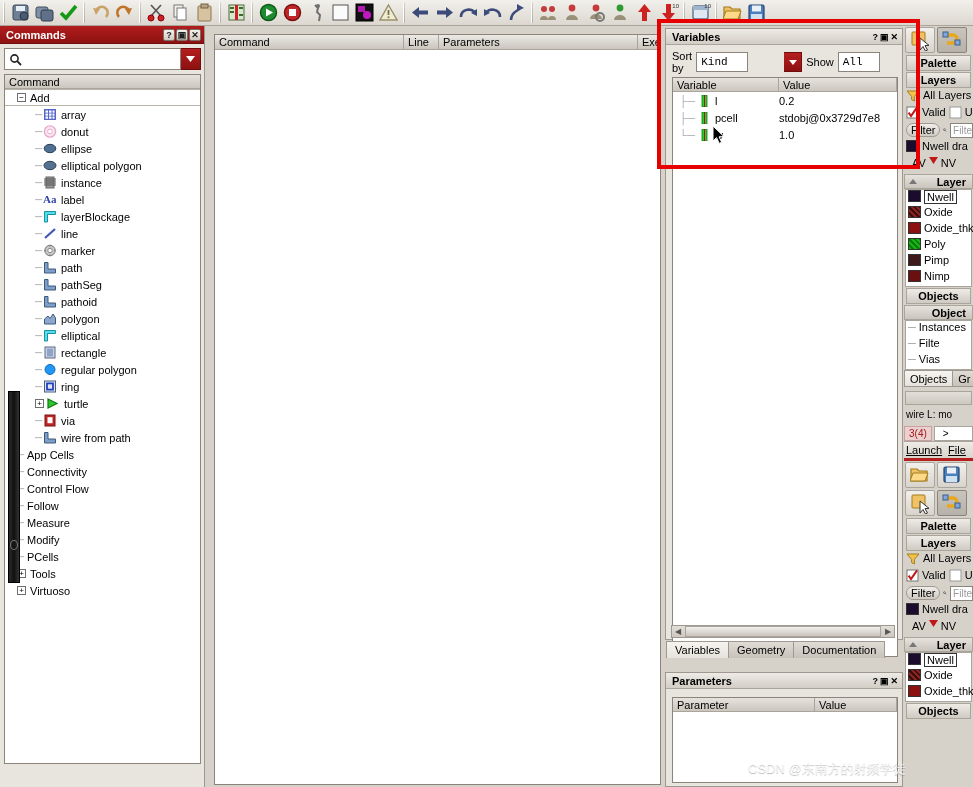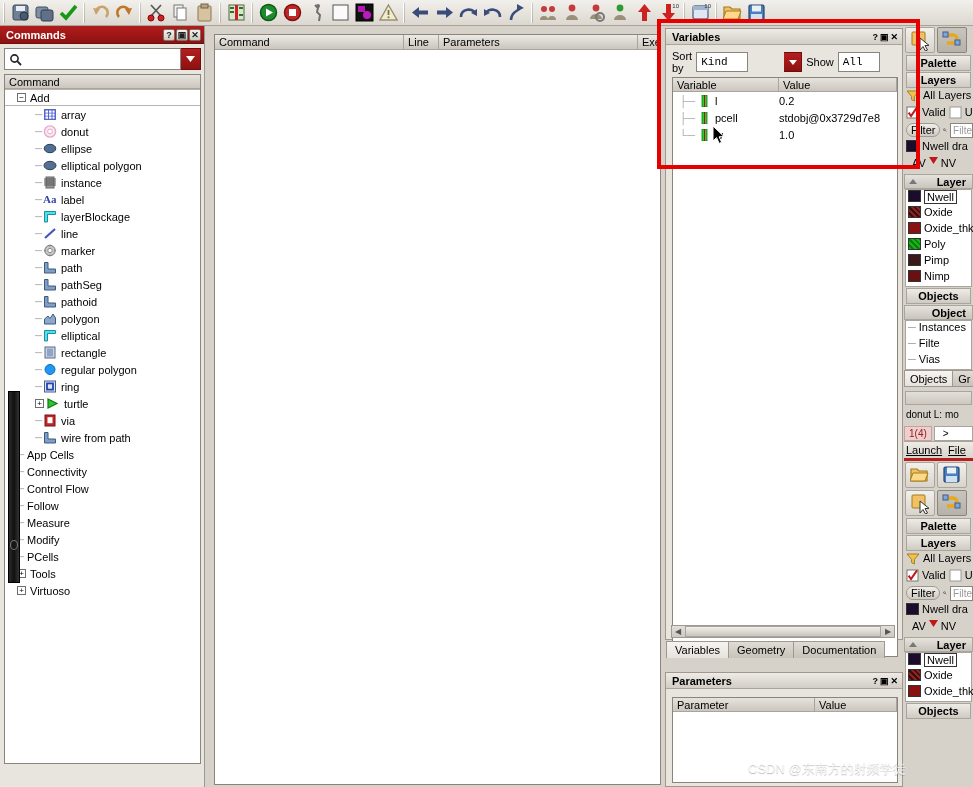--- a/index.html
+++ b/index.html
@@ -941,24 +941,24 @@
           <span style="color: rgb(153, 153, 153);">─</span>
           <span>Vias</span>
         </div>
       </div>
       <div class="r-row">
         <span style="height: 17px; padding: 0px 5px; display: flex; align-items: center; border: 1px solid rgb(158, 152, 144); background: linear-gradient(rgb(246, 244, 240), rgb(230, 227, 221)); font-size: 11px; margin-right: -1px;">Objects</span>
         <span style="height: 17px; padding: 0px 5px; display: flex; align-items: center; border: 1px solid rgb(158, 152, 144); background: linear-gradient(rgb(224, 220, 213), rgb(199, 194, 186)); font-size: 11px; margin-right: -1px;">Gr</span>
       </div>
       <div style="height: 14px; margin: 4px 1px; background: linear-gradient(rgb(226, 223, 217), rgb(205, 200, 192)); border: 1px solid rgb(169, 164, 156);"></div>
       <div class="r-line r-statusline">
-        <span>donut L: mo</span>
+        <span>wire L: mo</span>
       </div>
       <div class="r-row">
-        <span style="background: rgb(236, 207, 207); color: rgb(160, 24, 24); padding: 1px 4px; font-size: 10px; border: 1px solid rgb(201, 160, 160);">1(4)</span>
+        <span style="background: rgb(236, 207, 207); color: rgb(160, 24, 24); padding: 1px 4px; font-size: 10px; border: 1px solid rgb(201, 160, 160);">3(4)</span>
         <span style="background: rgb(255, 255, 255); border: 1px solid rgb(169, 164, 156); padding: 1px 8px; font-size: 10px; flex: 1 1 0%; margin-left: 2px;">&gt;</span>
       </div>
       <div class="r-row" style="background: linear-gradient(rgb(238, 235, 230), rgb(216, 212, 204)); border-top: 1px solid rgb(169, 164, 156); padding: 2px; gap: 6px;">
         <span style="font-size: 11px; text-decoration: underline;">Launch</span>
         <span style="font-size: 11px; text-decoration: underline;">File</span>
       </div>
       <div class="r-redline"></div>
       <div class="r-row">
         <div class="r-tbtn">
           <svg width="20" height="21" viewBox="0 0 20 21">

